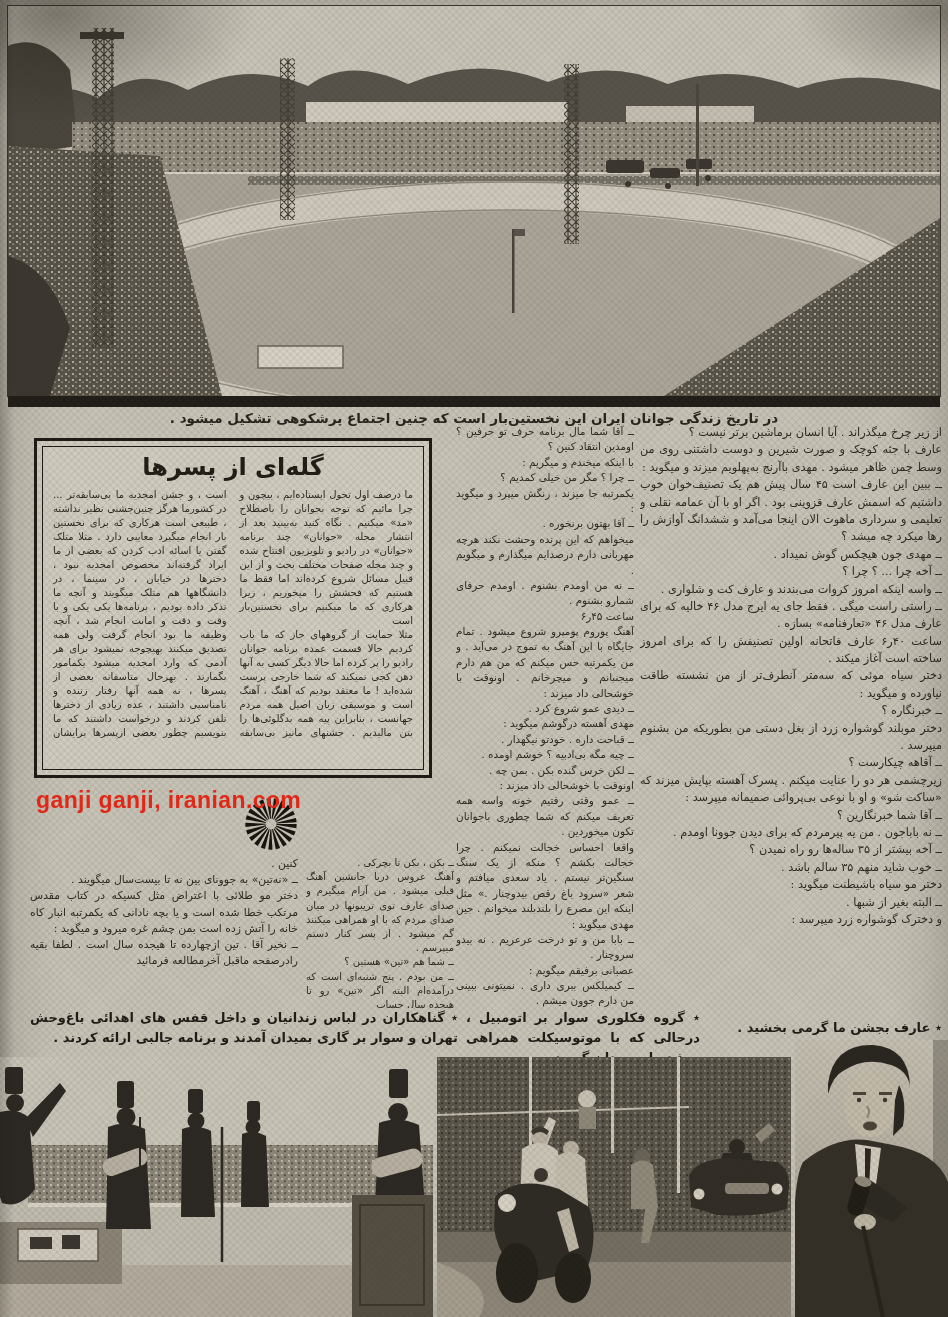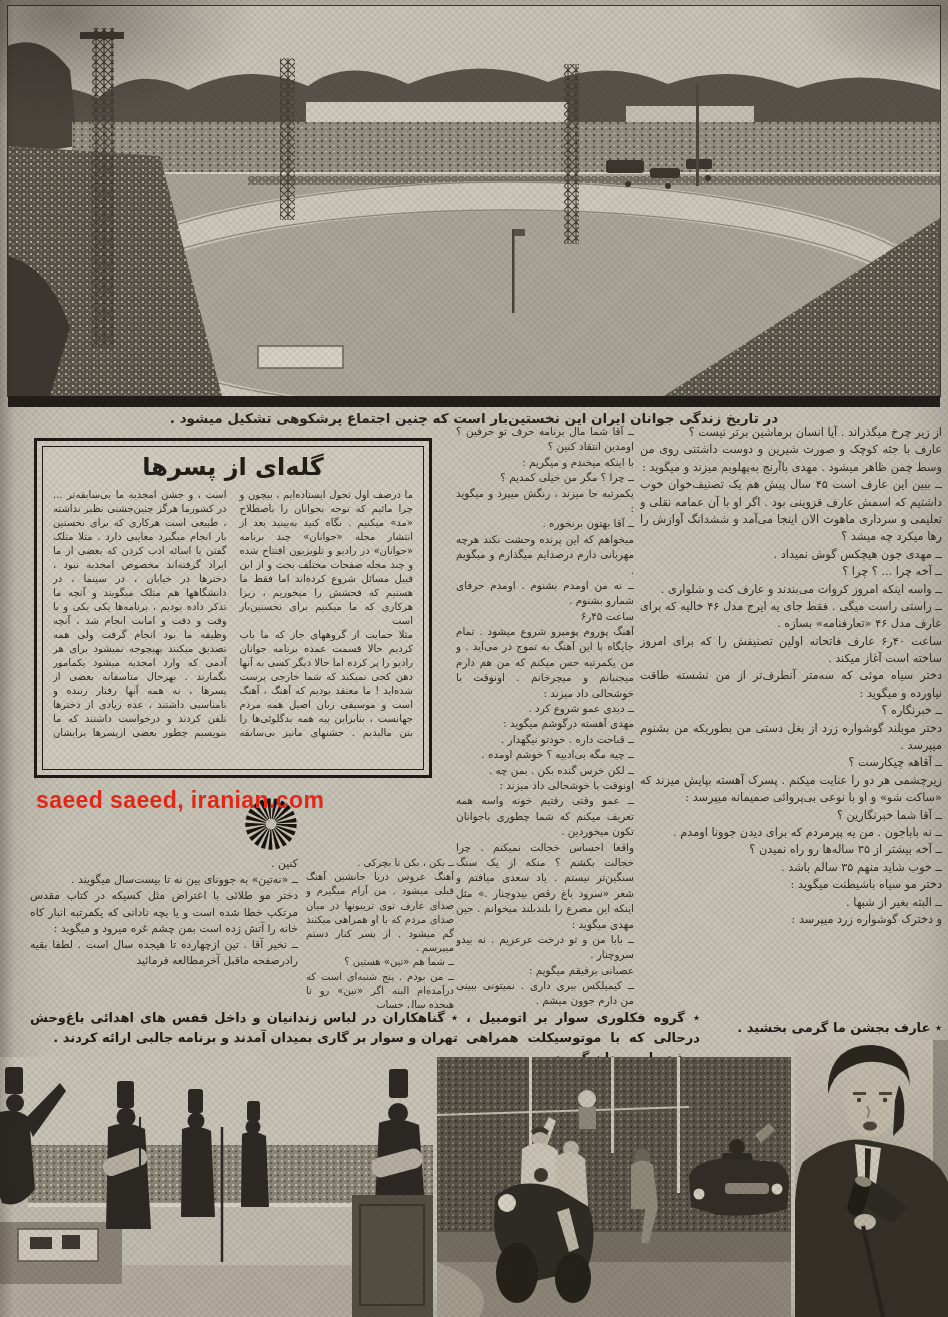--- a/index.html
+++ b/index.html
@@ -145,21 +145,21 @@
 عصبانی برفیقم میگویم :
 ــ کیمیلکس ببری داری . نمیتونی ببینی من دارم جوون میشم .
 مثل پدری که از نصیحت بچه‌حرف نشنو لجبازش عصبانی شده است میگوید :</div>
 
   <div class="article-box">
     <div class="box-title">گله‌ای از پسرها</div>
     <div class="box-body">ما درصف اول تحول ایستاده‌ایم ، بیچون و چرا مائیم که توجه بجوانان را باصطلاح «مد» میکنیم . نگاه کنید به‌بینید بعد از انتشار مجله «جوانان» چند برنامه «جوانان» در رادیو و تلویزیون افتتاح شده و چند مجله صفحات مختلف بحث و از این قبیل مسائل شروع کرده‌اند اما فقط ما هستیم که فحشش را میخوریم ، زیرا هرکاری که ما میکنیم برای نخستین‌بار است
 مثلا حمایت از گروههای جاز که ما باب کردیم حالا قسمت عمده برنامه جوانان رادیو را پر کرده اما حالا دیگر کسی به آنها دهن کجی نمیکند که شما خارجی پرست شده‌اید ! ما معتقد بودیم که آهنگ ، آهنگ است و موسیقی زبان اصیل همه مردم جهانست ، بنابراین پیه همه بدگلوئی‌ها را بتن مالیدیم . جشنهای مانیز بی‌سابقه است ، و جشن امجدیه ما بی‌سابقه‌تر ... در کشورما هرگز چنین‌جشنی نظیر نداشته ، طبیعی است هرکاری که برای نخستین بار انجام میگیرد معایبی دارد . مثلا متلک گفتن یا اسائه ادب کردن که بعضی از ما ایراد گرفته‌اند مخصوص امجدیه نبود ، دخترها در خیابان ، در سینما ، در دانشگاهها هم متلک میگویند و آنچه ما تذکر داده بودیم ، برنامه‌ها یکی یکی و با وقت و دقت و امانت انجام شد ، آنچه وظیفه ما بود انجام گرفت ولی همه تصدیق میکنند بهیچوجه نمیشود برای هر آدمی که وارد امجدیه میشود یکمامور بگمارند . بهرحال متاسفانه بعضی از پسرها ، نه همه آنها رفتار زننده و نامناسبی داشتند ، عده زیادی از دخترها تلفن کردند و درخواست داشتند که ما بنویسیم چطور بعضی ازپسرها برایشان کاغذ پرتاب میکردند ما این گله‌ها را مینویسیم شاید بعضی از این آقا پسرها رفتارشان را درآینده اصلاح کنند .</div>
   </div>
 
-  <div class="watermark" style="color:#e02818;">saeed saeed, iranian.com</div>
+  <div class="watermark" style="color:#e02818;">ganji ganji, iranian.com</div>
   <svg class="sunburst" viewBox="0 0 64 64">
     <circle cx="32" cy="32" r="16" fill="none" stroke="#17140f" stroke-width="21" stroke-dasharray="2.7 2.1"></circle>
   </svg>
 
   <div class="col col3">ــ بکن ، بکن تا بچرکی .
 آهنگ عروس دریا جانشین آهنگ قبلی میشود . من آرام میگیرم و صدای عارف توی تریبونها در میان صدای مردم که با او همراهی میکنند گم میشود . از پسر کنار دستم میپرسم .
 ــ شما هم «تین» هستین ؟
 ــ من بودم . پنج شنبه‌ای است که درآمده‌ام البته اگر «تین» رو تا هیجده سال حساب</div>
   <div class="col col4">کنین .
 ــ «نه‌تین» به جوونای بین نه تا بیست‌سال میگویند .

